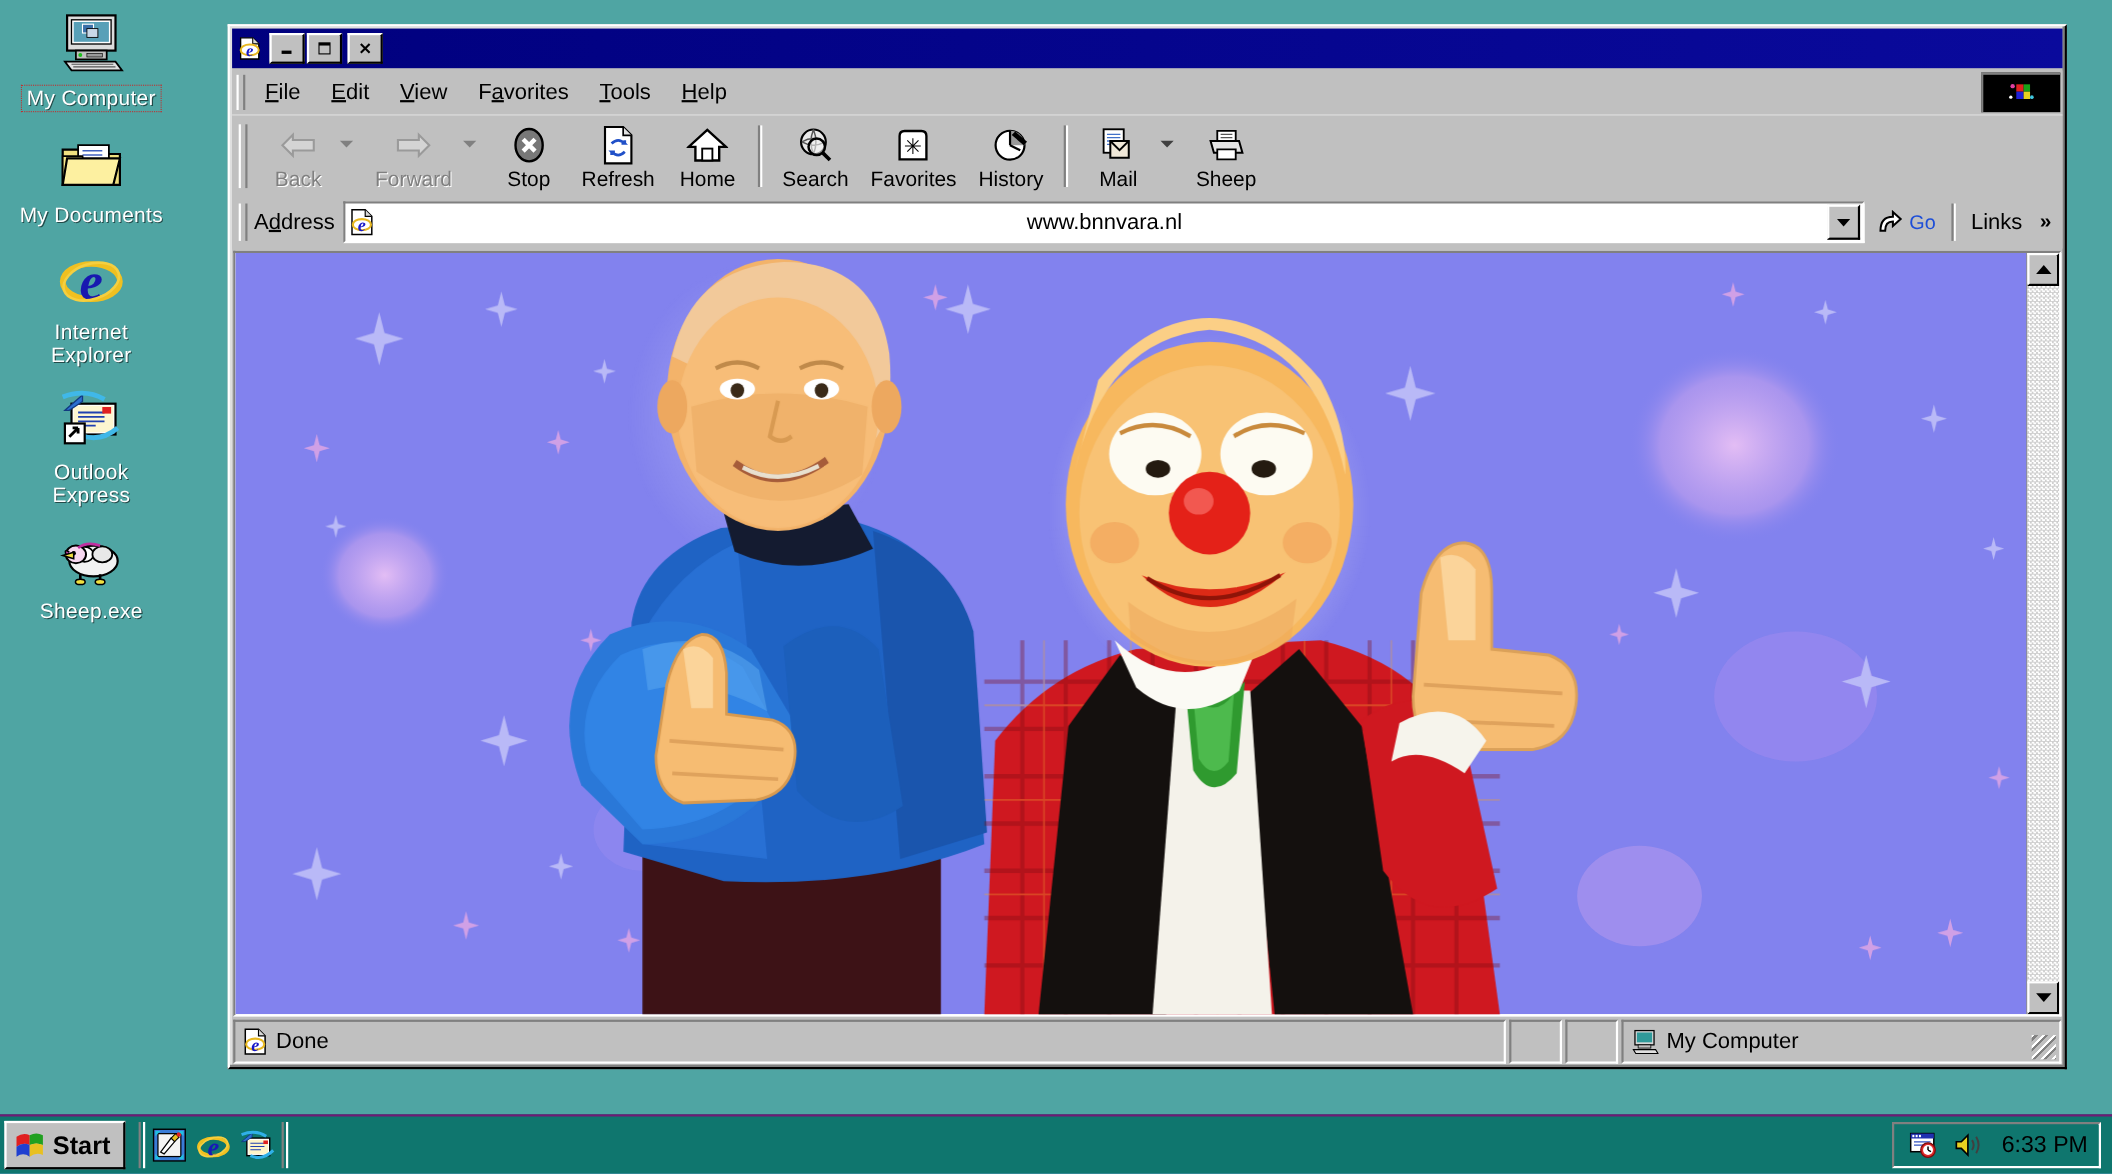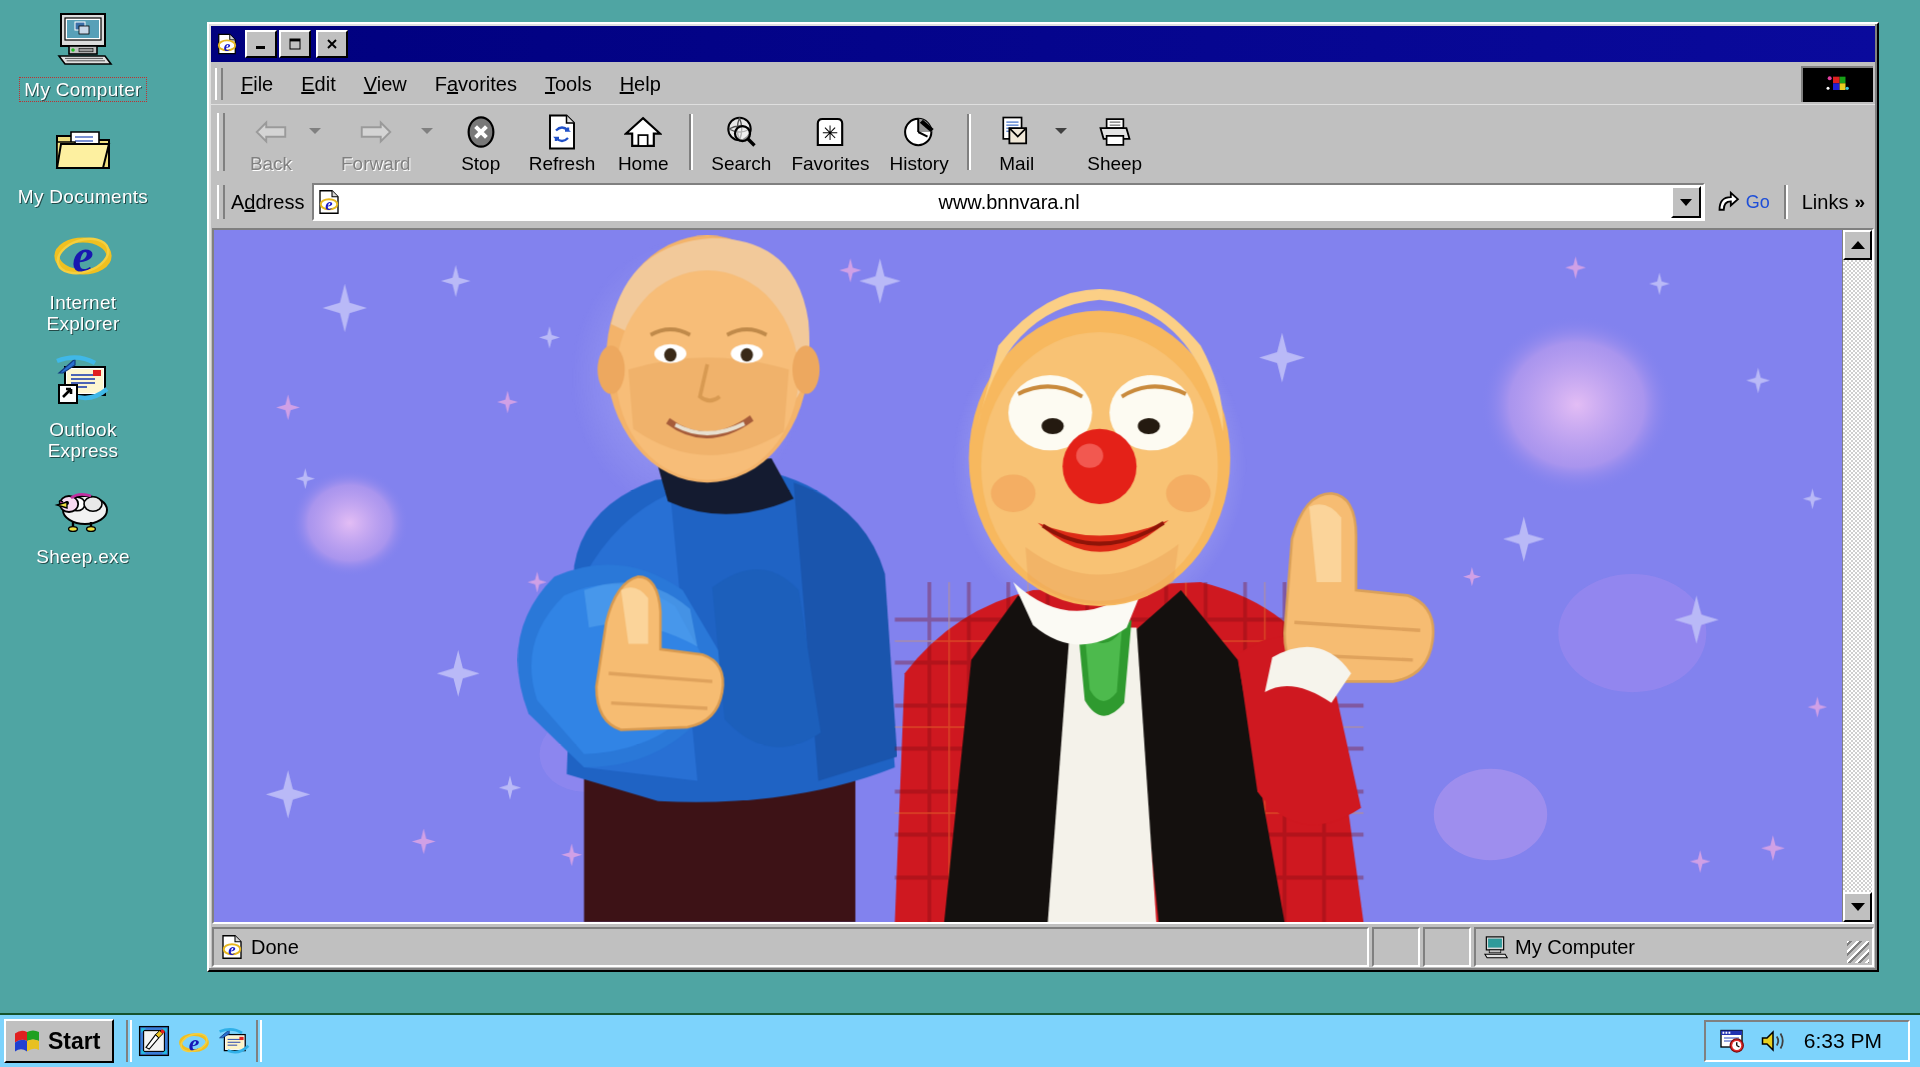--- a/index.html
+++ b/index.html
@@ -157,21 +157,21 @@
   .go-btn {
     display: flex; align-items: center; gap: 5px; padding: 0 12px 0 10px;
     cursor: default; height: 40px;
   }
   .go-btn .lb { font-size: 18px; color: #1d4ed8; }
   .links-sep {
     width: 2px; height: 34px; margin: 0 4px 0 2px; flex: none;
     border-left: 2px solid #808080; border-right: 2px solid #ffffff;
   }
   .links-btn {
-    display: flex; align-items: center; gap: 6px;
+    display: flex; align-items: center; gap: 16px;
     padding: 0 10px; cursor: default; height: 40px;
   }
   .links-btn .lb { font-size: 20px; color: #000; }
   .links-btn .chev { font-size: 19px; font-weight: bold; color: #000; }
 
   
   .content-wrap {
     flex: 1; margin: 2px 3px 0 3px;
     border-top: 2px solid #808080; border-left: 2px solid #808080;
     border-right: 2px solid #ffffff; border-bottom: 2px solid #ffffff;
@@ -219,43 +219,43 @@
   .sb-text { font-size: 20px; color: #000; white-space: nowrap; }
   .sb-grip {
     position: absolute; right: 3px; bottom: 2px; width: 22px; height: 22px;
     background: repeating-linear-gradient(135deg,
       #ffffff 0 2px, #808080 2px 4px, transparent 4px 7px);
   }
 
   
   #taskbar {
     position: absolute; left: 0; bottom: 0; width: 1920px; height: 54px;
-    background: #7dd3fc;
-    border-top: 2px solid #14532d;
+    background: #0f766e;
+    border-top: 2px solid #701a75;
     display: flex; align-items: center; padding: 2px 4px;
   }
   #start-button {
     display: flex; align-items: center; gap: 6px;
     height: 44px; padding: 0 12px 0 6px; margin-right: 6px;
     background: #c0c0c0;
     border-top: 2px solid #ffffff; border-left: 2px solid #ffffff;
     border-right: 2px solid #000000; border-bottom: 2px solid #000000;
     cursor: default;
   }
   #start-button .lb { font-size: 23px; font-weight: bold; color: #000; }
   .tb-divider {
     width: 6px; height: 42px; margin: 0 6px; flex: none;
     border-left: 2px solid #808080; border-right: 2px solid #ffffff;
   }
   .quick-launch { display: flex; align-items: center; gap: 8px; }
   .ql-icon { width: 32px; height: 32px; position: relative; cursor: default; }
   .taskbar-spacer { flex: 1; }
   #systray {
     display: flex; align-items: center; gap: 10px; height: 42px;
-    padding: 0 26px 0 12px; margin-right: 6px;
+    padding: 0 10px 0 12px; margin-right: 6px;
     border-top: 2px solid #808080; border-left: 2px solid #808080;
     border-right: 2px solid #ffffff; border-bottom: 2px solid #ffffff;
   }
   #systray .clock { font-size: 21px; color: #000; margin-left: 6px; white-space: nowrap; }
   .tray-icon { width: 30px; height: 30px; position: relative; cursor: default; }
 
   svg { display: block; }
 </style>
 </head>
 <body>

